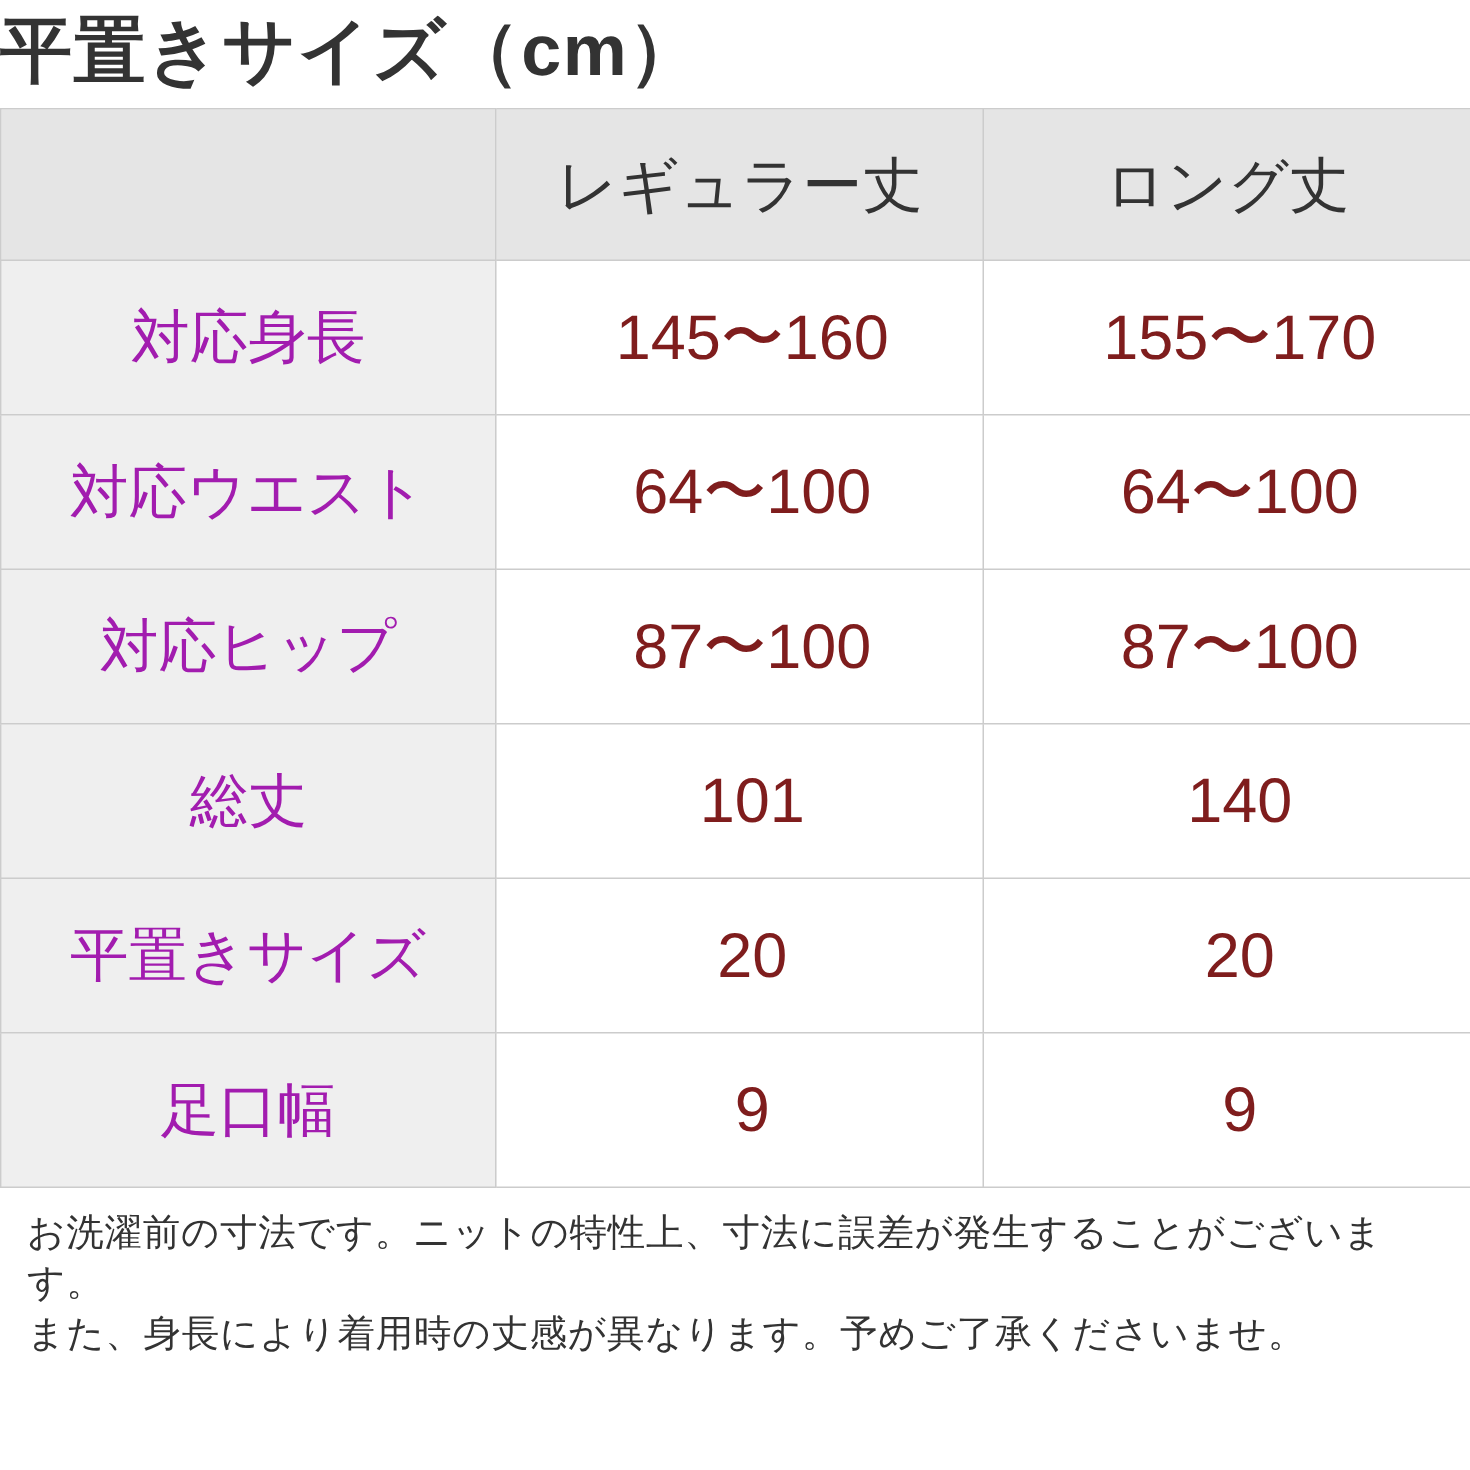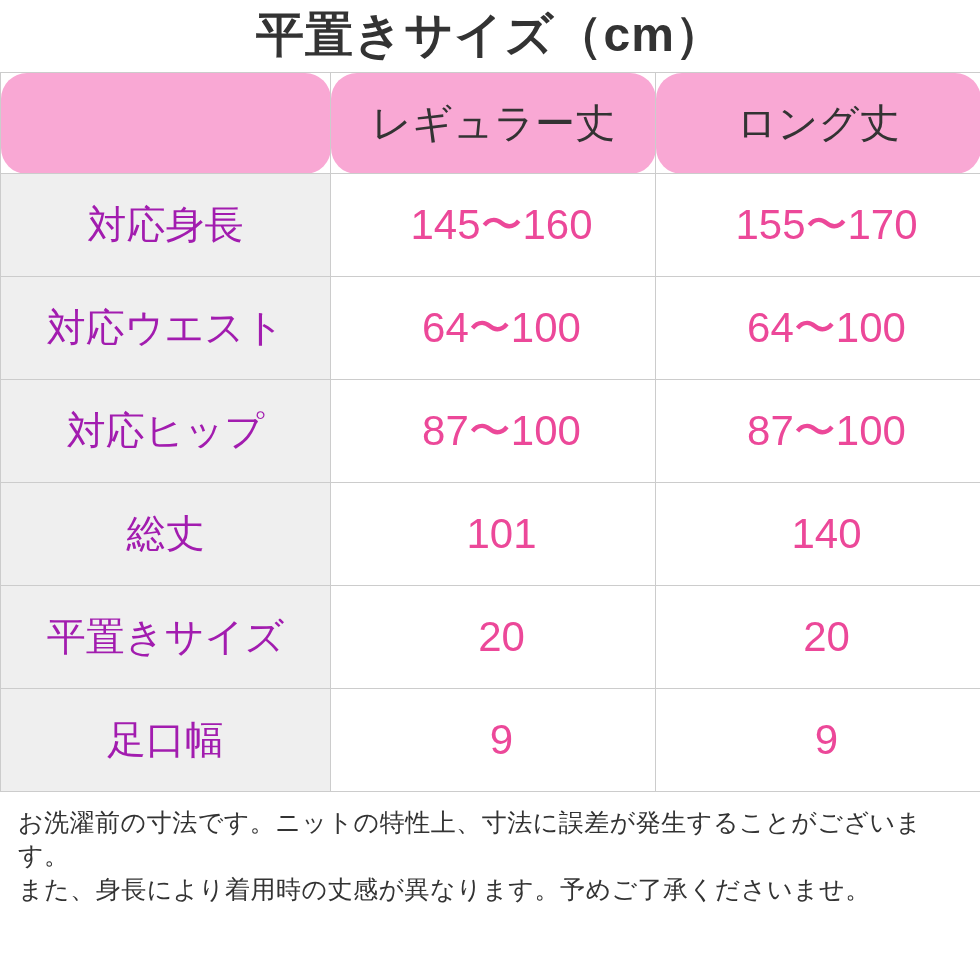--- a/index.html
+++ b/index.html
@@ -13,21 +13,20 @@
     width: 980px;
     height: 980px;
     background: #ffffff;
     box-sizing: border-box;
     overflow: hidden;
   }
   .page-title {
     margin: 0;
     height: 72px;
     line-height: 70px;
-    text-align: center;
     font-size: 48px;
     font-weight: bold;
     letter-spacing: 1px;
     color: #333333;
   }
   table.size-table {
     width: 980px;
     border-collapse: collapse;
     table-layout: fixed;
   }
@@ -35,37 +34,36 @@
   table.size-table col.value-col   { width: 325px; }
   table.size-table th,
   table.size-table td {
     border: 1px solid #cccccc;
     text-align: center;
     vertical-align: middle;
     padding: 0;
     font-weight: normal;
   }
   table.size-table thead th {
-    background: #f9a8d4;
+    background: #e5e5e5;
     height: 100px;
     font-size: 40px;
     color: #333333;
-    border-radius: 26px;
   }
   table.size-table tbody th {
     background: #efefef;
     font-size: 39px;
     height: 102px;
     color: #a21caf;
   }
   table.size-table tbody td {
     background: #ffffff;
     font-size: 42px;
     height: 102px;
-    color: #ec4899;
+    color: #7f1d1d;
     padding-left: 17px;
   }
   .footnote {
     margin: 14px 18px 0 18px;
     font-size: 25px;
     line-height: 1.33;
     color: #333333;
     letter-spacing: 0.5px;
   }
 </style>

